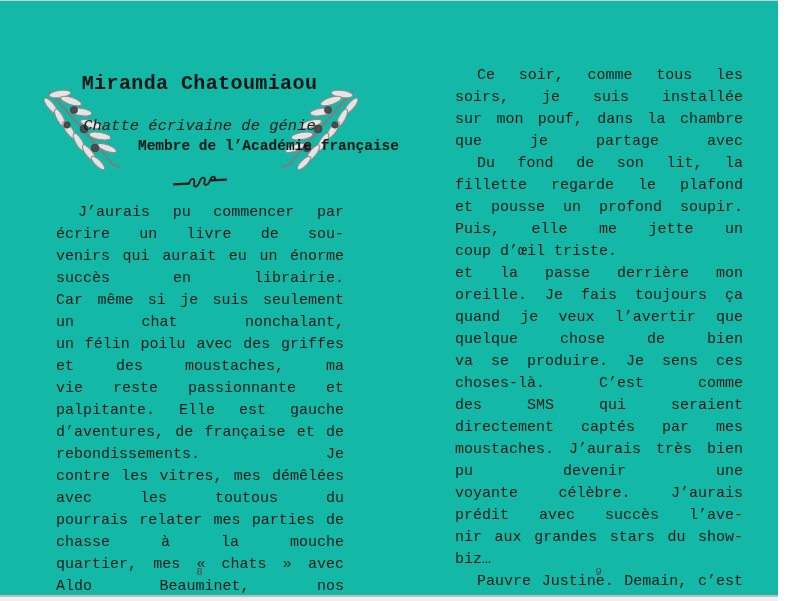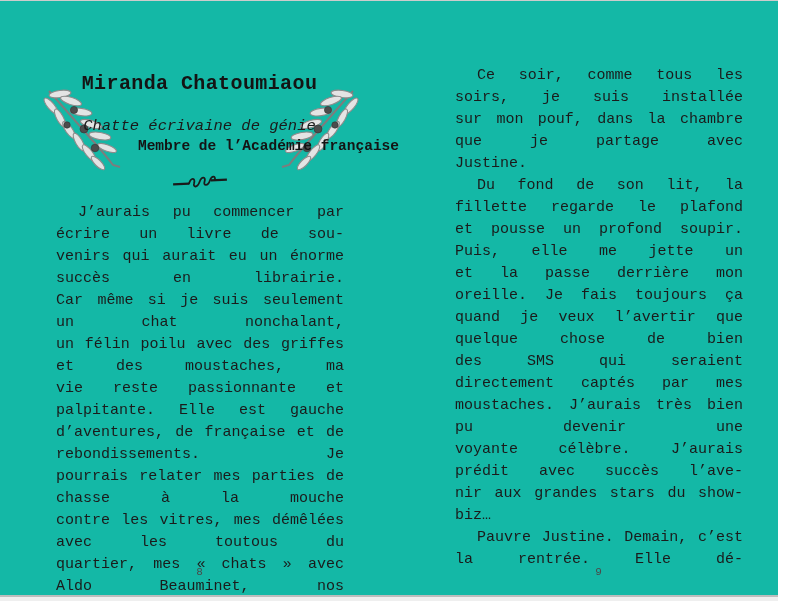--- a/index.html
+++ b/index.html
@@ -114,44 +114,45 @@
     </svg>
 
     <div class="body-text" id="left-body">
         <div class="paragraph">
           <div class="line first">J’aurais pu commencer par écrire un livre de sou-</div>
           <div class="line">venirs qui aurait eu un énorme succès en librairie.</div>
           <div class="line">Car même si je suis seulement un chat nonchalant,</div>
           <div class="line">un félin poilu avec des griffes et des moustaches, ma</div>
           <div class="line">vie reste passionnante et palpitante. Elle est gauche</div>
           <div class="line">d’aventures, de française et de rebondissements. Je</div>
+          <div class="line">contre les vitres, mes démêlées avec les toutous du</div>
           <div class="line">pourrais relater mes parties de chasse à la mouche</div>
-          <div class="line">contre les vitres, mes démêlées avec les toutous du</div>
           <div class="line">quartier, mes « chats » avec Aldo Beauminet, nos</div>
           <div class="line">balades au clair de lune et mes siestes interminables</div>
         </div>
       </div>
 
     <div class="page-number">8</div>
   </div>
 
   <div class="page" id="right-page">
     <div class="body-text" id="right-body" style="left:56px;top:65px;">
         <div class="paragraph">
           <div class="line first">Ce soir, comme tous les soirs, je suis installée</div>
           <div class="line">sur mon pouf, dans la chambre que je partage avec</div>
-          <div class="line last">Justine.</div>
         </div>
         <div class="paragraph">
           <div class="line first">Du fond de son lit, la fillette regarde le plafond</div>
           <div class="line">et pousse un profond soupir. Puis, elle me jette un</div>
+          <div class="line last">coup d’œil triste.</div>
         </div>
         <div class="paragraph">
           <div class="line">et la passe derrière mon oreille. Je fais toujours ça</div>
           <div class="line">quand je veux l’avertir que quelque chose de bien</div>
+          <div class="line">va se produire. Je sens ces choses-là. C’est comme</div>
           <div class="line">des SMS qui seraient directement captés par mes</div>
           <div class="line">moustaches. J’aurais très bien pu devenir une</div>
           <div class="line">voyante célèbre. J’aurais prédit avec succès l’ave-</div>
           <div class="line last">nir aux grandes stars du show-biz…</div>
         </div>
         <div class="paragraph">
           <div class="line first">Pauvre Justine. Demain, c’est la rentrée. Elle dé-</div>
         </div>
       </div>
     <div class="page-number">9</div>

